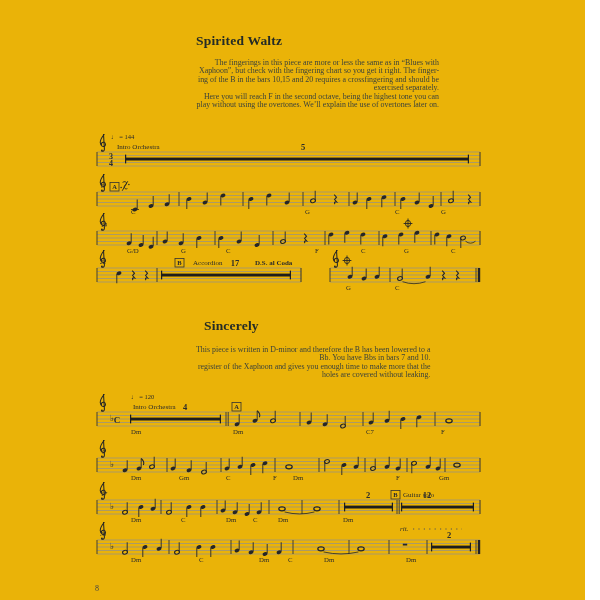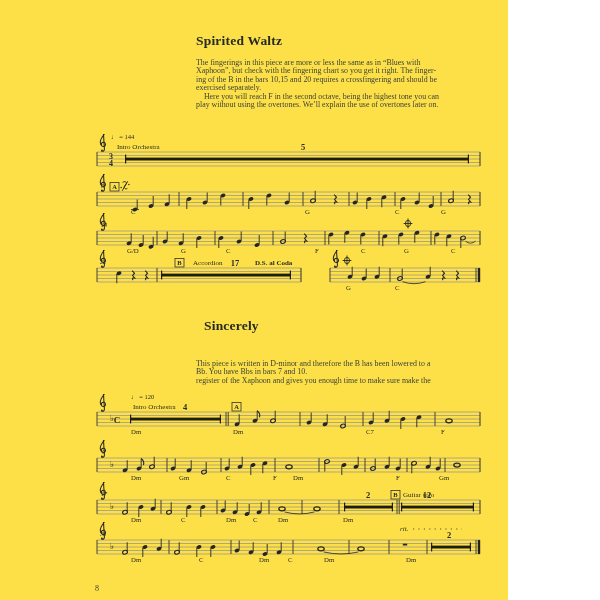--- a/index.html
+++ b/index.html
@@ -1,34 +1,34 @@
 <!DOCTYPE html>
 <html><head>
 <meta charset="utf-8">
 <style>
   html,body{margin:0;padding:0;}
   body{width:600px;height:600px;background:#ffffff;font-family:"Liberation Serif",serif;}
-  .page{position:relative;width:508px;height:600px;background:#fde047;overflow:hidden;}
+  .page{position:relative;width:585px;height:600px;background:#eab308;overflow:hidden;}
   .title{position:absolute;font-weight:bold;font-size:13.5px;color:#242b26;letter-spacing:.2px;}
   .para{position:absolute;font-size:7.9px;line-height:8.45px;color:#39413b;white-space:pre;}
-  .para div{white-space:pre;}
+  .para div{white-space:pre;text-align:right;}
   .pagenum{position:absolute;font-size:8px;color:#444;}
   .staff{position:absolute;}
   svg{display:block;}
   svg text{font-family:"Liberation Serif",serif;fill:#2b2b2b;}
 </style>
 </head>
 <body>
 
 <div class="page">
   <div class="title" style="left:196px;top:33px;">Spirited Waltz</div>
   <div class="para" style="left:196px;top:59px;"><div>The fingerings in this piece are more or less the same as in “Blues with</div><div>Xaphoon”, but check with the fingering chart so you get it right. The finger-</div><div>ing of the B in the bars 10,15 and 20 requires a crossfingering and should be</div><div>exercised separately.</div><div>    Here you will reach F in the second octave, being the highest tone you can</div><div>play without using the overtones. We’ll explain the use of overtones later on.</div></div>
 
   <div class="title" style="left:204px;top:318px;">Sincerely</div>
-  <div class="para" style="left:196px;top:360px;"><div>This piece is written in D-minor and therefore the B has been lowered to a</div><div>Bb. You have Bbs in bars 7 and 10.</div><div>register of the Xaphoon and gives you enough time to make sure make the</div></div>
+  <div class="para" style="left:196px;top:346px;"><div>This piece is written in D-minor and therefore the B has been lowered to a</div><div>Bb. You have Bbs in bars 7 and 10.</div><div>register of the Xaphoon and gives you enough time to make more that the</div><div>holes are covered without leaking.</div></div>
 
   <div id="staves">
       <div class="staff" style="left: 92px; top: 134px;">
         <svg width="397" height="58">
           <line x1="5" y1="18" x2="388" y2="18" stroke="#8f8f8f" stroke-width="0.7"></line>
           <line x1="5" y1="21.5" x2="388" y2="21.5" stroke="#8f8f8f" stroke-width="0.7"></line>
           <line x1="5" y1="25" x2="388" y2="25" stroke="#8f8f8f" stroke-width="0.7"></line>
           <line x1="5" y1="28.5" x2="388" y2="28.5" stroke="#8f8f8f" stroke-width="0.7"></line>
           <line x1="5" y1="32" x2="388" y2="32" stroke="#8f8f8f" stroke-width="0.7"></line>
           <line x1="5" y1="18" x2="5" y2="32" stroke="#333" stroke-width="0.9"></line>

